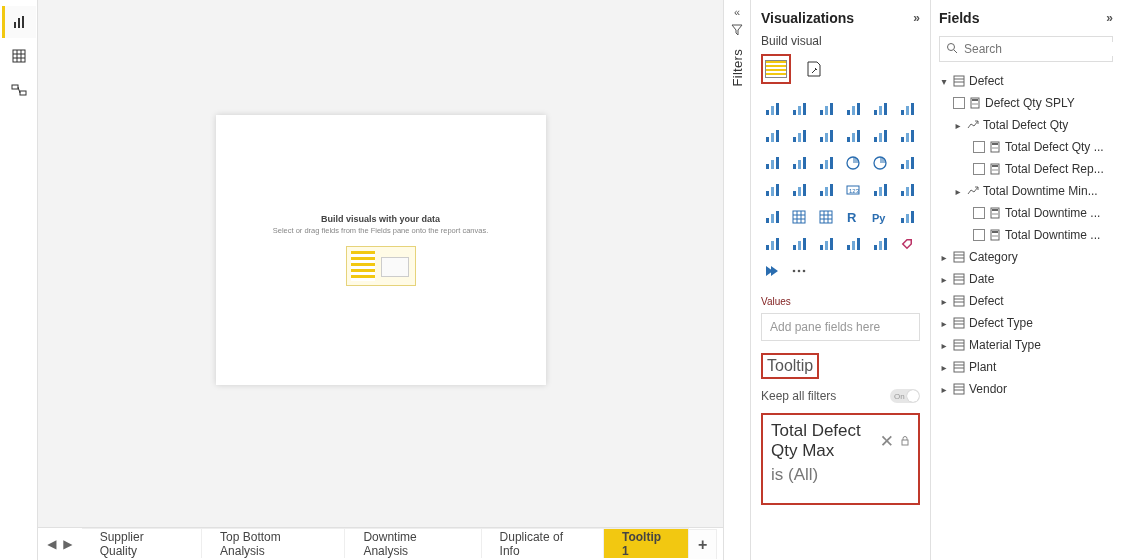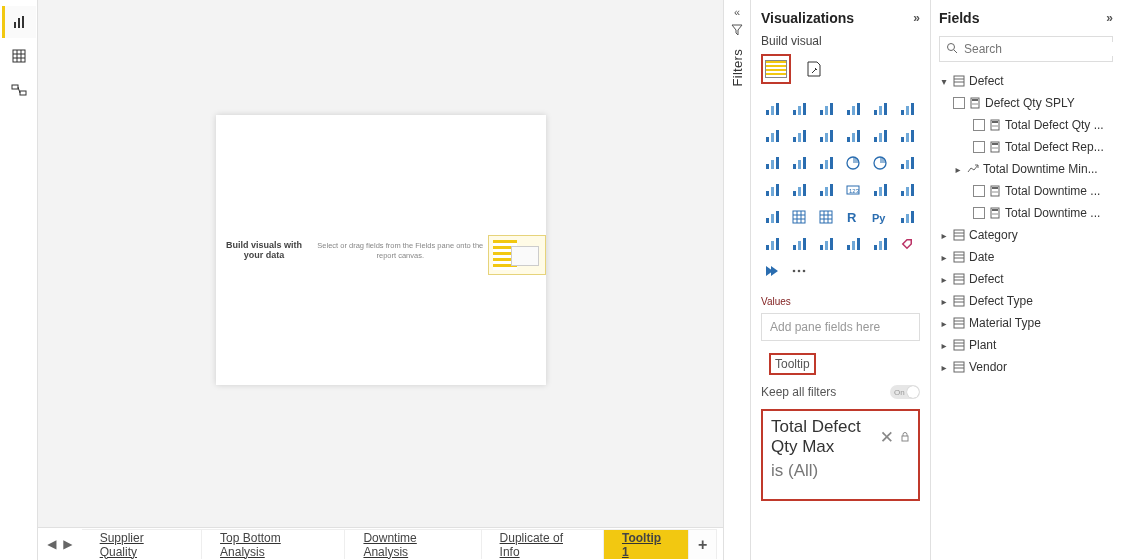--- a/index.html
+++ b/index.html
@@ -44,21 +44,21 @@
   justify-content: center;
   padding-top: 115px;
 }
 .report-page {
   width: 330px;
   height: 270px;
   background: #fff;
   box-shadow: 0 0 6px rgba(0,0,0,0.15);
   position: relative;
   display:flex;
-  flex-direction:row;
+  flex-direction:column;
   align-items:center;
   justify-content:center;
   text-align:center;
   color:#666;
 }
 .report-page .pg-title { font-size: 9px; font-weight:600; color:#444;}
 .report-page .pg-sub { font-size: 7.5px; color:#888; margin-top:2px; line-height:1.3; }
 .report-page .pg-illus {
   margin-top:10px; width:70px; height:40px;
   border:1px solid #e6d37a; background:#fffbe6; position:relative;
@@ -74,21 +74,21 @@
 
 .tab-strip {
   height: 33px;
   background: #fff;
   border-top: 1px solid #e0e0e0;
   display: flex;
   align-items: center;
   padding: 0 6px;
 }
 .tab-nav { width:16px; height:20px; display:flex; align-items:center; justify-content:center; cursor:pointer; color:#666;}
-.tabs { display:flex; height:100%; align-items:center; margin-left:6px;text-decoration:underline;}
+.tabs { display:flex; height:100%; align-items:flex-start; margin-left:6px;}
 .tab {
   padding: 0 18px;
   height: 30px;
   display:flex; align-items:center;
   border-right:1px solid #eee;
   border-top:1px solid #eee;
   background:#fff;
   font-size:12px; color:#444;
   cursor:pointer;
 }
@@ -155,21 +155,21 @@
 
 .section-label { font-size:10px; color:#7f1d1d; margin-top:14px; }
 .drop-well {
   border:1px solid #ddd; height:28px; margin-top:6px;
   display:flex; align-items:center; padding:0 8px;
   font-size:12px; color:#999; background:#fff;
 }
 .tooltip-label {
   display:inline-block; padding:2px 4px;
   border:2px solid #c0392b; margin-top:12px;
-  font-size:12px; color:#555;margin-left:8px;
+  font-size:16px; color:#555;
 }
 .keep-row {
   display:flex; align-items:center; justify-content:space-between;
   margin-top:10px; font-size:12px; color:#555;
 }
 .toggle {
   width:30px; height:14px; background:#e6e6e6; border-radius:8px; position:relative;
   font-size:8px; color:#999; display:flex; align-items:center; padding-left:4px;
 }
 .toggle::after{
@@ -623,20 +623,30 @@
           <svg viewBox="0 0 12 12">
             <rect x="2" y="1" width="8" height="10" fill="none" stroke="#666"></rect>
             <rect x="3" y="2" width="6" height="2" fill="#666"></rect>
             <circle cx="4" cy="7" r="0.7" fill="#666"></circle>
             <circle cx="6" cy="7" r="0.7" fill="#666"></circle>
             <circle cx="8" cy="7" r="0.7" fill="#666"></circle>
           </svg>
         </span>
         <span>Defect Qty SPLY</span>
       </div>
+      <div class="tree-row indent1">
+        <span class="chev chev-collapse"></span>
+        <span class="trend-ico">
+          <svg viewBox="0 0 12 12">
+            <polyline points="1,9 4,5 7,7 11,2" fill="none" stroke="#666"></polyline>
+            <polyline points="8,2 11,2 11,5" fill="none" stroke="#666"></polyline>
+          </svg>
+        </span>
+        <span>Total Defect Qty</span>
+      </div>
       <div class="tree-row indent2">
         <span class="chk"></span>
         <span class="calc-ico">
           <svg viewBox="0 0 12 12">
             <rect x="2" y="1" width="8" height="10" fill="none" stroke="#666"></rect>
             <rect x="3" y="2" width="6" height="2" fill="#666"></rect>
             <circle cx="4" cy="7" r="0.7" fill="#666"></circle>
             <circle cx="6" cy="7" r="0.7" fill="#666"></circle>
             <circle cx="8" cy="7" r="0.7" fill="#666"></circle>
           </svg>

